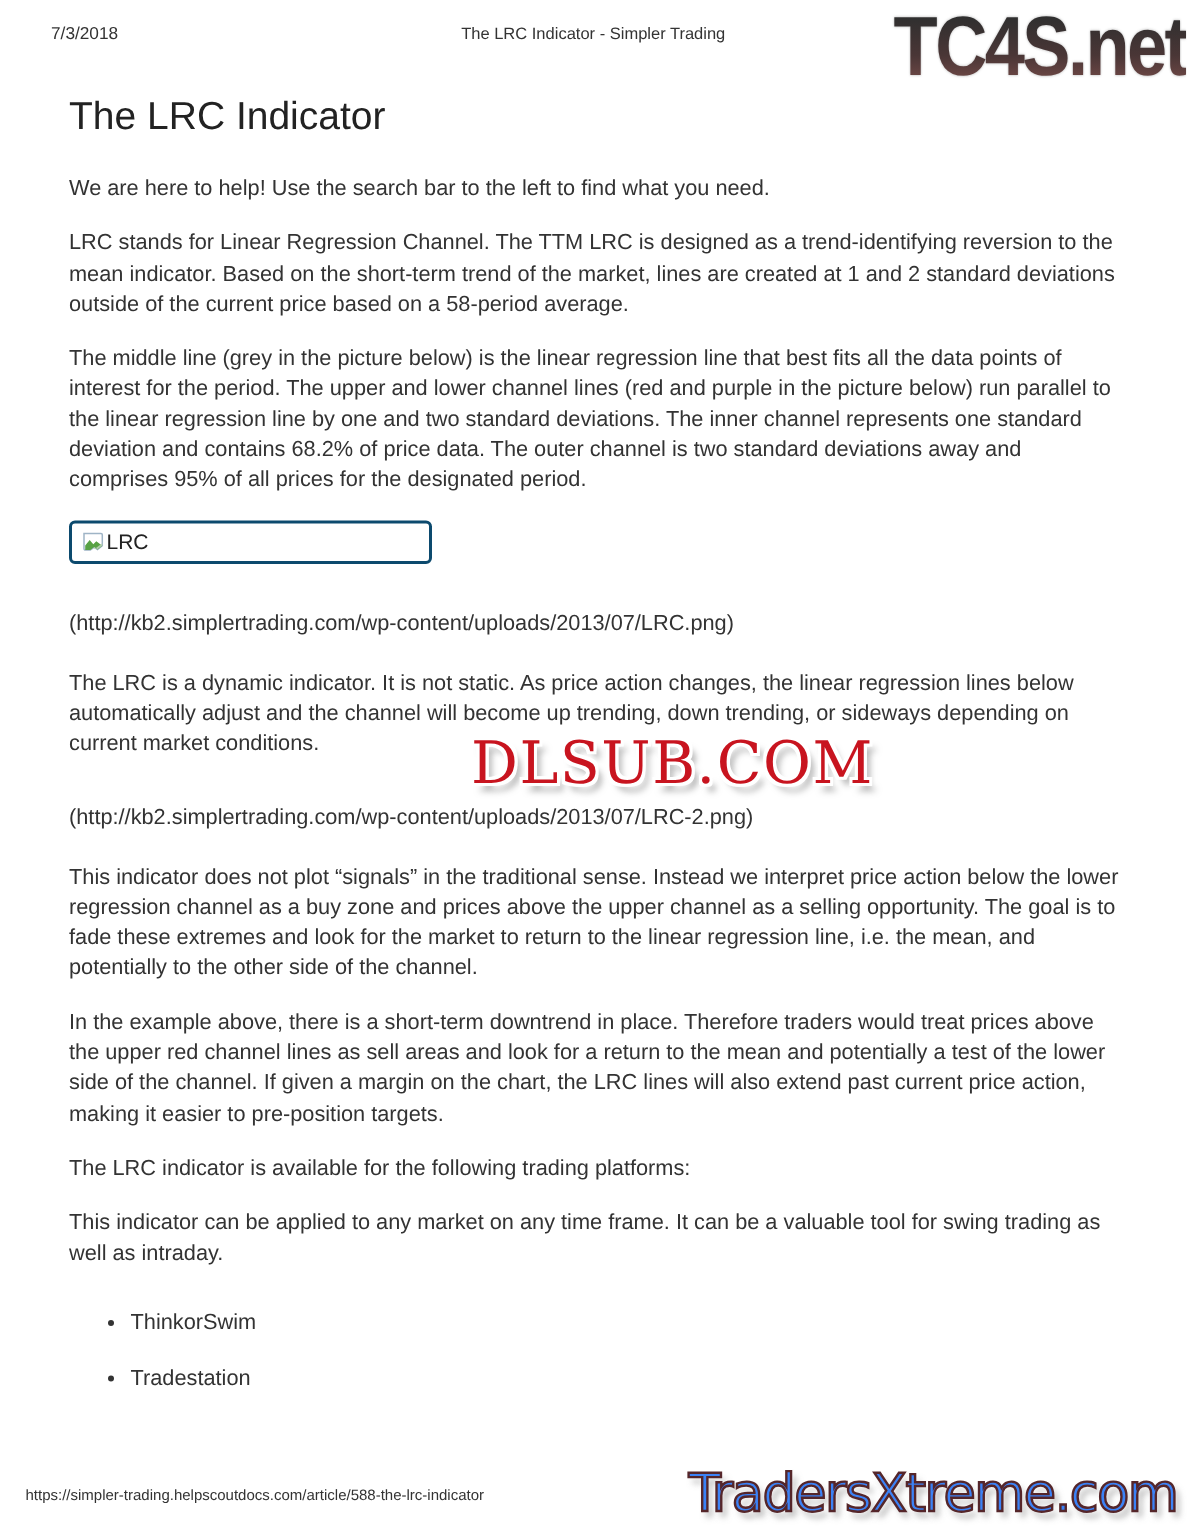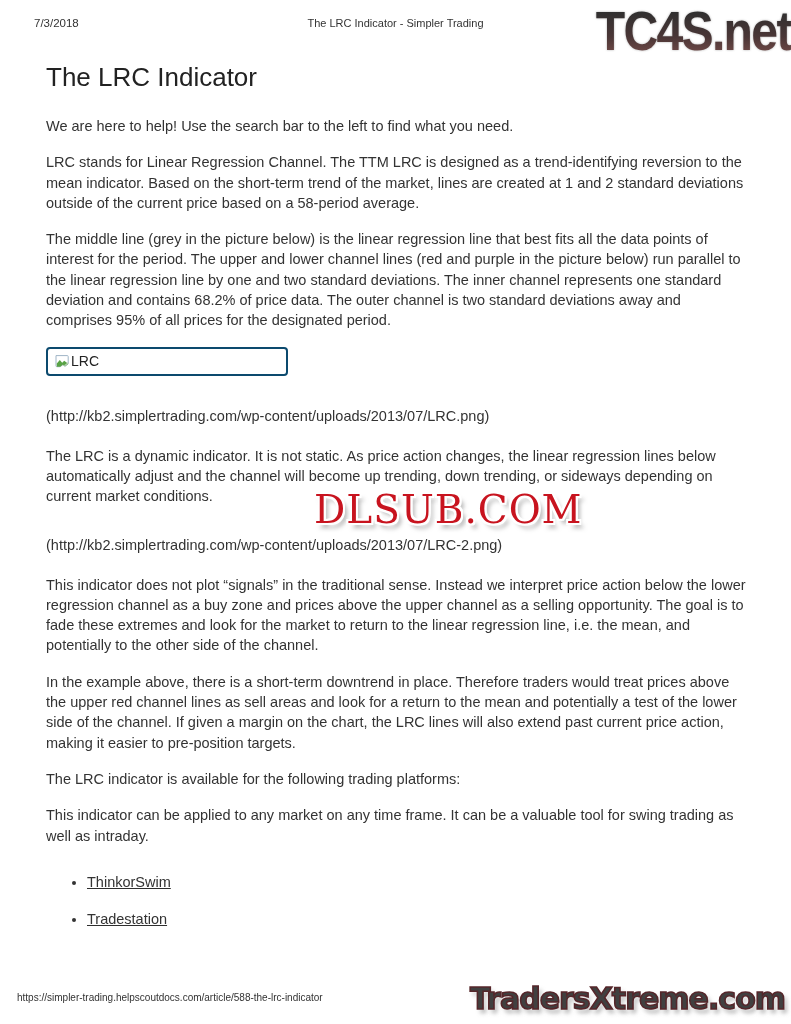--- a/index.html
+++ b/index.html
@@ -82,21 +82,20 @@
     padding: 0 6px;
     margin: 8px 0 0 0;
   }
   .img-placeholder .broken-icon { flex: 0 0 auto; width: 16px; height: 16px; margin-right: 1px; }
   .img-placeholder .alt-label { font-size: 14px; color: #222; }
 
   
   ul.platform-list {
     margin: 26px 0 0 0;
     padding-left: 41px;
-    text-decoration: underline;
   }
   ul.platform-list li {
     font-size: 14.5px;
     line-height: 20px;
     color: #333;
     margin-bottom: 17px;
   }
 
   
   .dlsub-logo {
@@ -119,24 +118,24 @@
   
   .footer-url {
     position: absolute;
     left: 17px; bottom: 21px;
     font-size: 10px; color: #333;
   }
   .tradersxtreme-logo {
     position: absolute;
     right: 6px; bottom: 8px;
     font-family: "DejaVu Sans", sans-serif;
-    font-weight: 700;
-    font-size: 30px;
+    font-weight: 400;
+    font-size: 35px;
     letter-spacing: -1px;
-    color: #404040;
+    color: #3b82f6;
     -webkit-text-stroke: 1.6px #55262a;
     text-shadow:
       0 0 6px rgba(255,255,255,0.95),
       0 0 2px rgba(255,255,255,0.9),
       3px 4px 4px rgba(110,110,110,0.55);
     z-index: 30;
     white-space: nowrap;
   }
 </style>
 </head>

